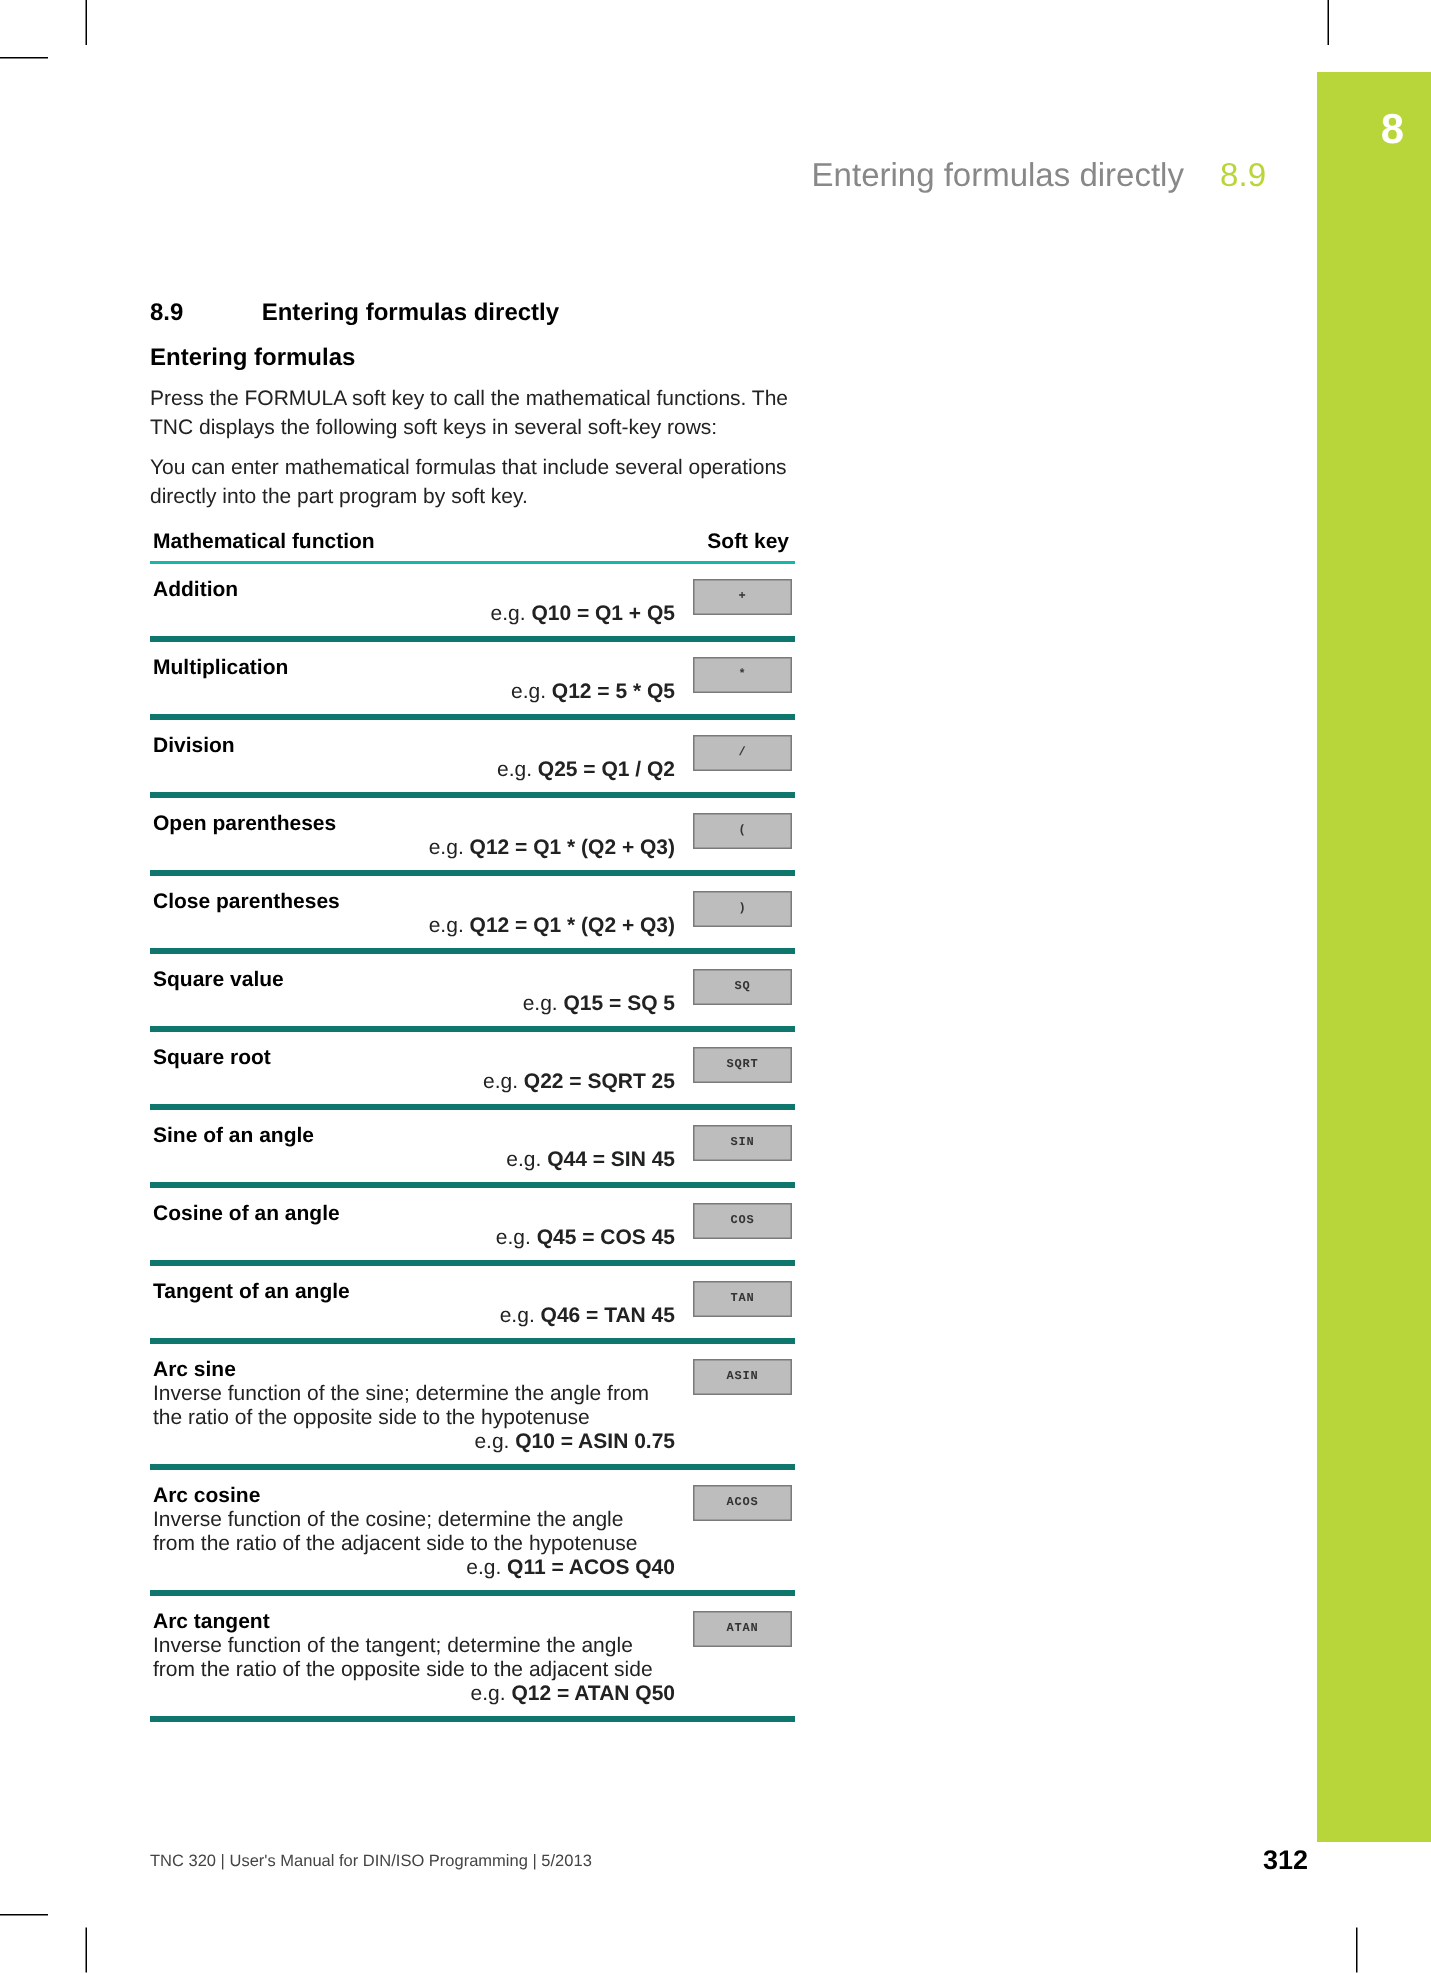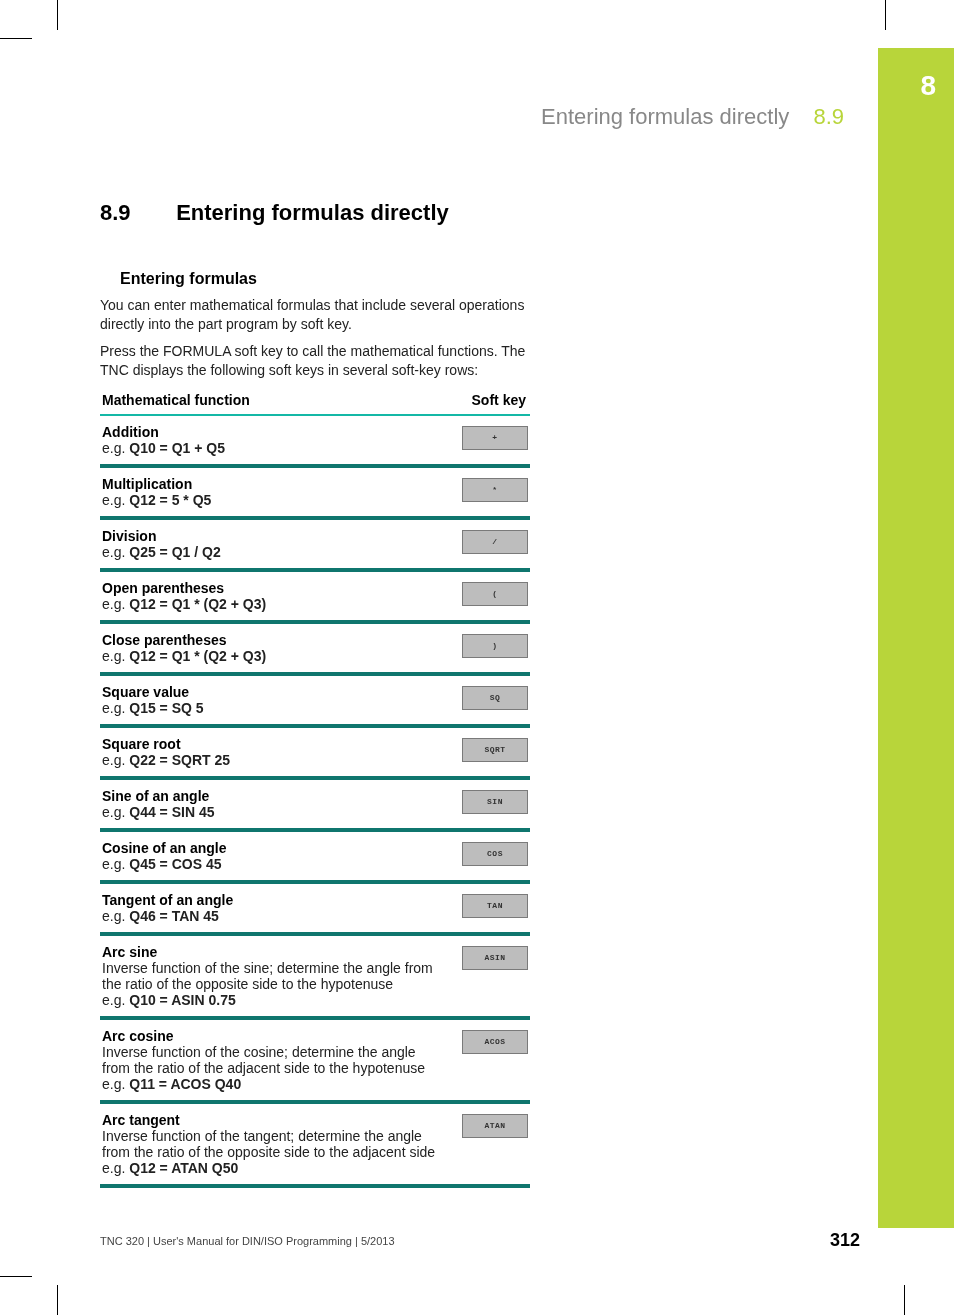--- a/index.html
+++ b/index.html
@@ -52,23 +52,23 @@
     font-weight: normal;
   }
   .header-line .sec { color: #b8d53a; margin-left: 18px; font-size: 22px;}
 
   .content {
     position: absolute;
     top: 200px;
     left: 100px;
     width: 430px;
   }
-  .section-heading { font-size: 22px; font-weight: bold; margin-bottom: 44px; }
+  .section-heading { font-size: 16px; font-weight: bold; margin-bottom: 12px; }
   .section-heading .num { display:inline-block; width: 70px;}
-  .subheading { font-size: 16px; font-weight: bold; margin-bottom: 8px; color:#000;margin-left:20px;}
+  .subheading { font-size: 16px; font-weight: bold; margin-bottom: 8px; color:#000;}
   .para { font-size: 14px; line-height: 1.35; margin-bottom: 8px; color:#222;}
 
   table.func {
     width: 100%;
     border-collapse: collapse;
     font-size: 14px;
     margin-top: 6px;
   }
   table.func thead th {
     text-align: left;
@@ -90,29 +90,29 @@
     width: 66px;
     height: 24px;
     background: #bdbdbd;
     border: 1px solid #7a7a7a;
     font-family: "Courier New", monospace;
     font-size: 8px;
     letter-spacing: 0.5px;
     color: #333;
     font-weight: bold;
   }
-  .eg { color:#222; }
+  .eg { color:#222;text-align:right; }
   .eg b { font-weight: bold; }
   .desc { color:#222; }
 
   .footer {
     position: absolute;
     bottom: 68px;
     left: 100px;
-    right: 64px;
+    right: 52px;
     font-size: 11px;
     color: #444;
   }
   .footer .pagenum {
     position: absolute;
     right: 30px;
     bottom: -4px;
     font-size: 18px;
     font-weight: bold;
     color: #000;
@@ -137,22 +137,22 @@
   <span class="sec">8.9</span>
 </div>
 
 <div class="content">
   <h2 class="section-heading">
     <span class="num">8.9</span>
     <span>Entering formulas directly</span>
   </h2>
 
   <div class="subheading">Entering formulas</div>
+  <p class="para">Press the FORMULA soft key to call the mathematical functions. The TNC displays the following soft keys in several soft-key rows:</p>
   <p class="para">You can enter mathematical formulas that include several operations directly into the part program by soft key.</p>
-  <p class="para">Press the FORMULA soft key to call the mathematical functions. The TNC displays the following soft keys in several soft-key rows:</p>
 
   <table class="func">
     <thead>
       <tr>
         <th>Mathematical function</th>
         <th class="sk">Soft key</th>
       </tr>
     </thead>
     <tbody id="func-body">
         <tr>

